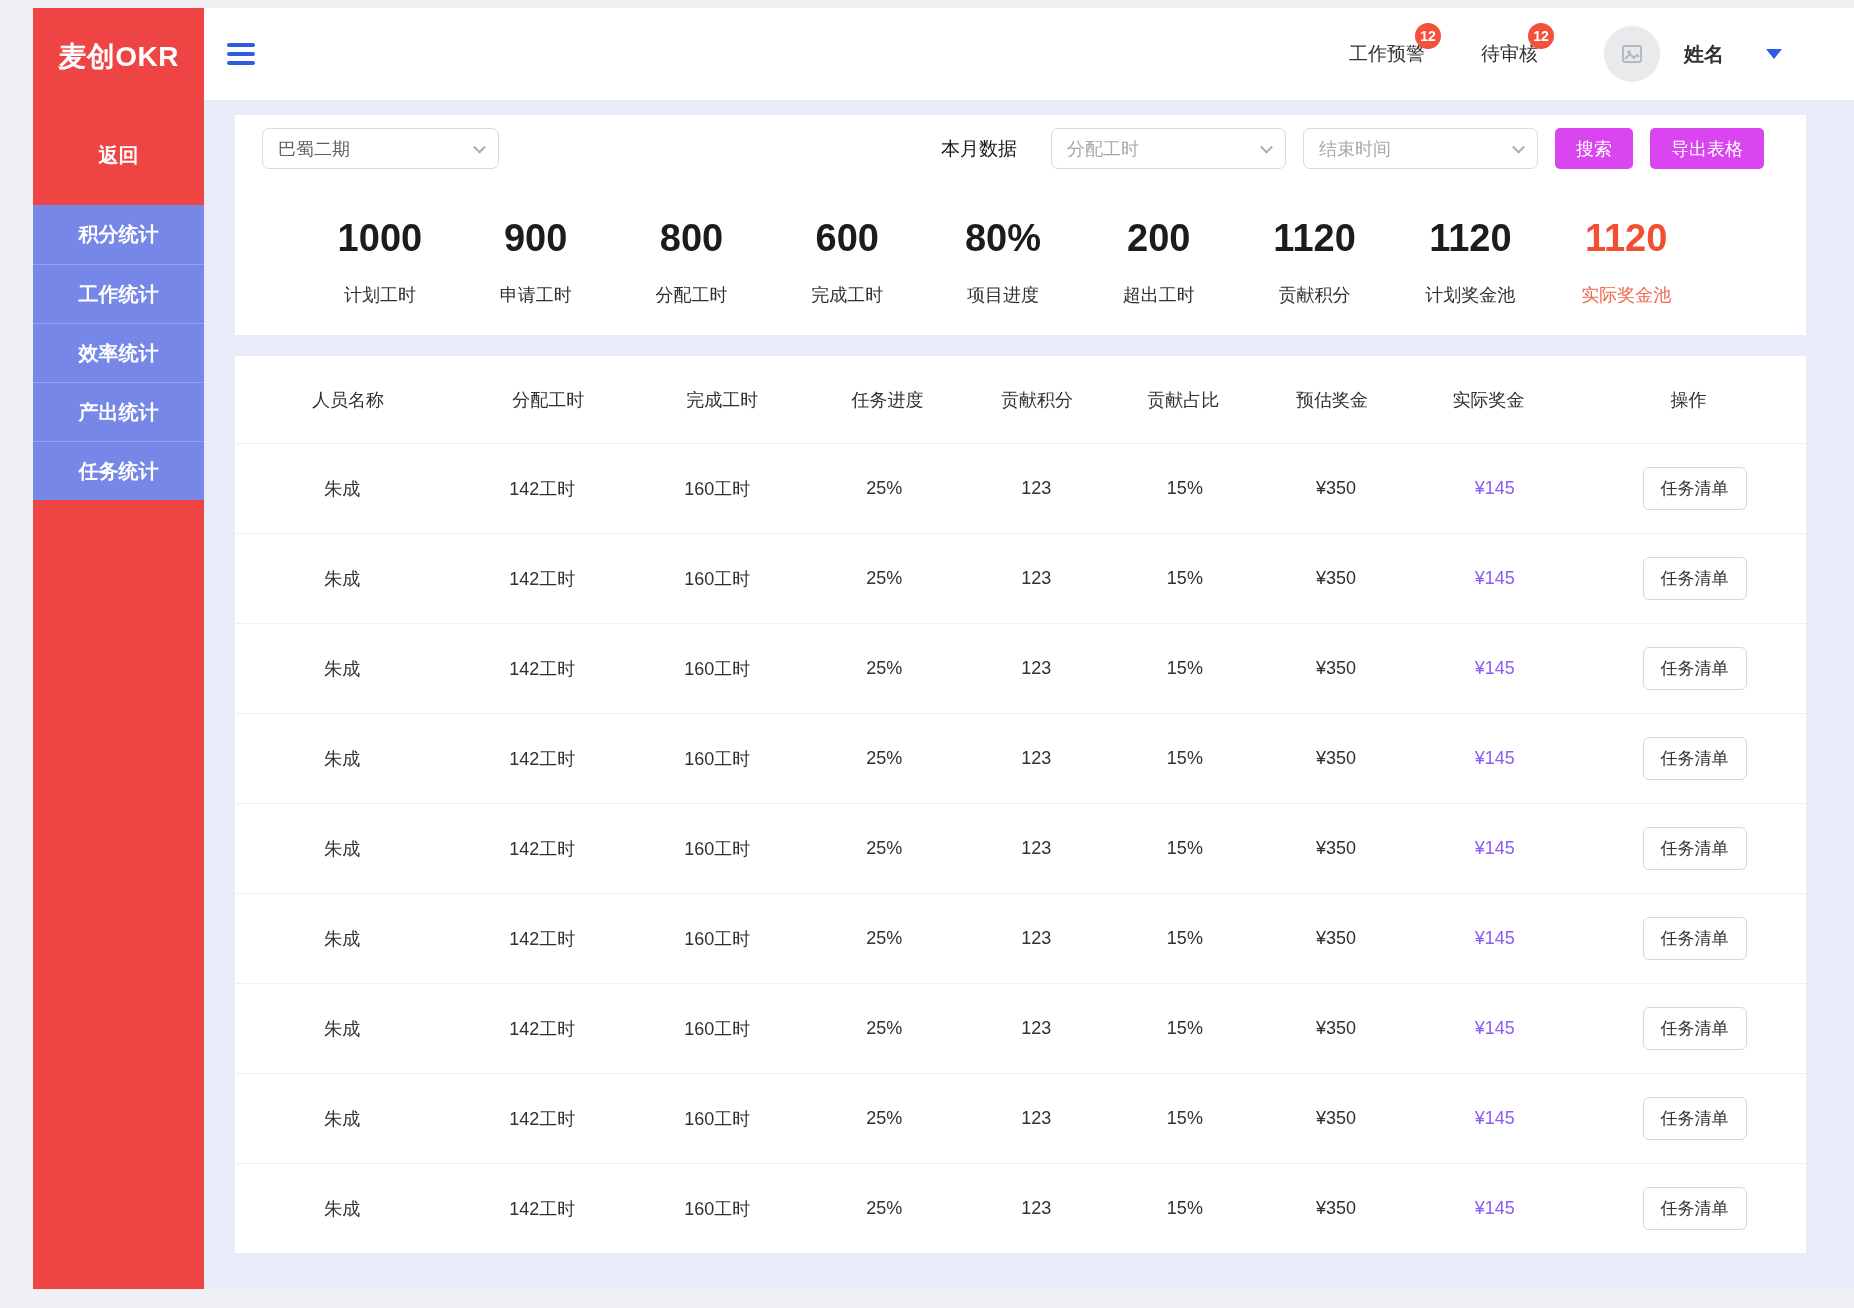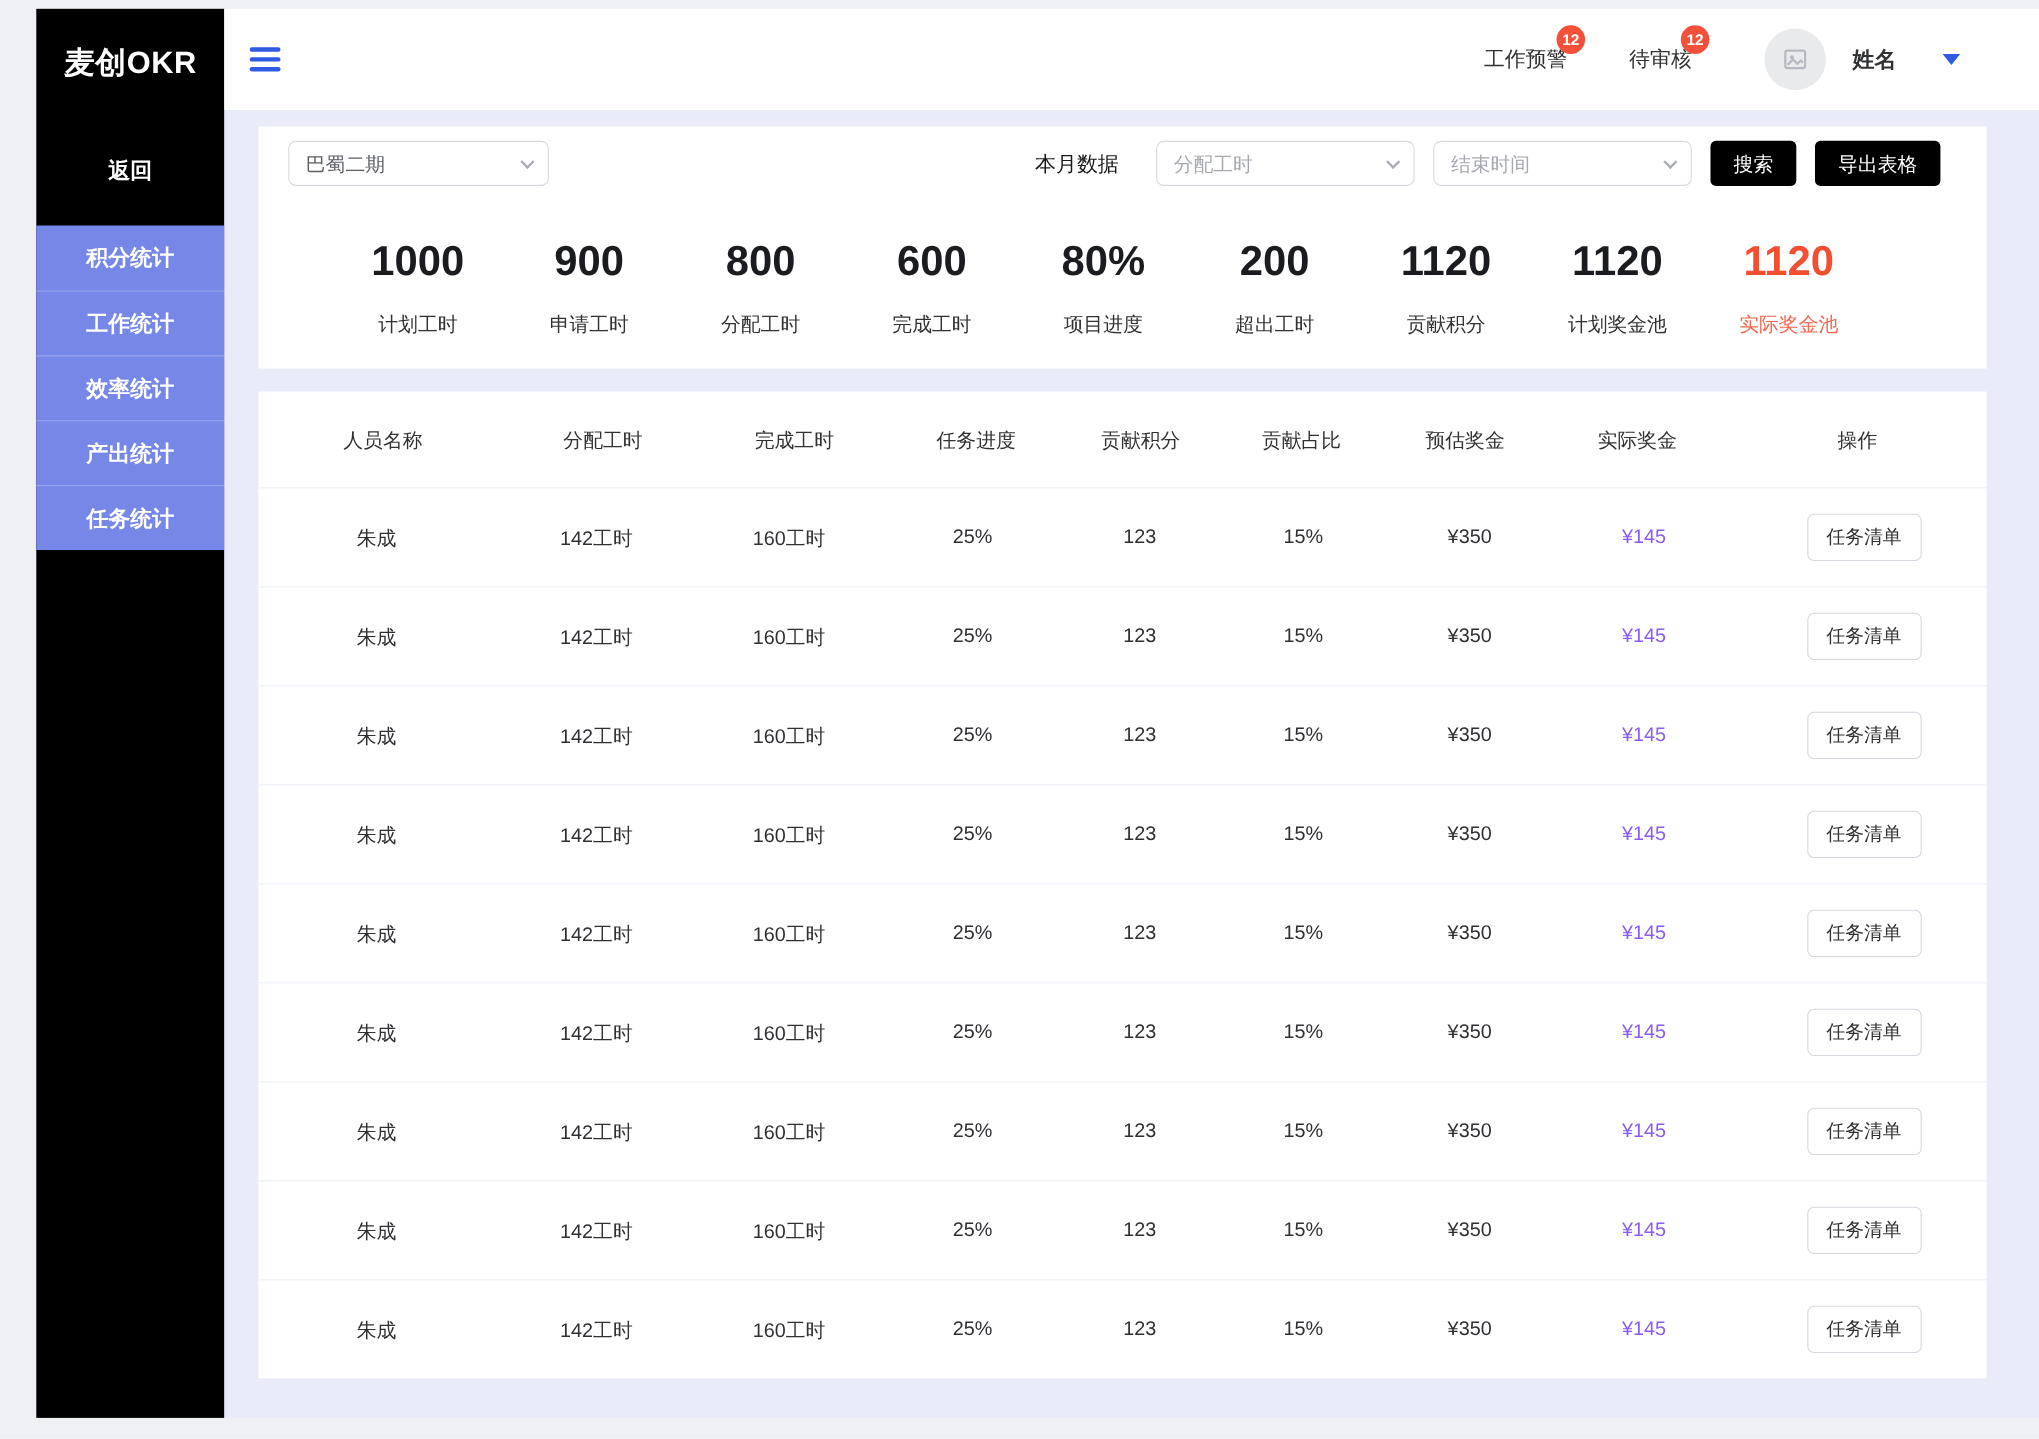--- a/index.html
+++ b/index.html
@@ -2,21 +2,21 @@
 <html><head>
 <meta charset="utf-8">
 <style>
   * { margin:0; padding:0; box-sizing:border-box; }
   html,body { width:1854px; height:1308px; overflow:hidden; }
   body { font-family:"Liberation Sans","DejaVu Sans",sans-serif; background:#eef0f4; color:#303133; }
 
   .app { position:absolute; top:8px; left:33px; right:0; bottom:19px; display:flex; }
 
   
-  .sidebar { width:171px; flex:0 0 171px; background:#000000; display:flex; flex-direction:column; color:#fff; }
+  .sidebar { width:171px; flex:0 0 171px; background:#ef4444; display:flex; flex-direction:column; color:#fff; }
   .logo { height:98px; display:flex; align-items:center; justify-content:center;
           font-size:28px; font-weight:700; letter-spacing:.5px; }
   .back-btn { height:99px; display:flex; align-items:center; justify-content:center;
           font-size:20px; font-weight:600; cursor:pointer; }
   .side-menu { background:#7687e8;text-align:center; }
   .menu-item { height:59px; display:flex; align-items:center; justify-content:center;
           font-size:20px; font-weight:600; cursor:pointer; }
   .menu-item + .menu-item { border-top:1px solid rgba(255,255,255,.25); }
   .side-fill { flex:1; }
 
@@ -48,21 +48,21 @@
   .select { position:relative; height:41px; border:1px solid #d7dade; border-radius:7px;
             background:#fff; display:flex; align-items:center; padding:0 36px 0 15px;
             font-size:18px; cursor:pointer; }
   .select .chev { position:absolute; right:14px; top:50%; width:9px; height:9px;
             border-right:2px solid #a8abb2; border-bottom:2px solid #a8abb2;
             transform:translateY(-70%) rotate(45deg); }
   .select-project { width:237px; color:#5c6066; }
   .select-date { width:235px; color:#a6a9b0; }
   .month-label { margin-left:auto; font-size:19px; color:#17181a; margin-right:34px; }
   .filter-row .select + .select { margin-left:17px; }
-  .btn { height:41px; border:none; border-radius:5px; background:#000000; color:#fff;
+  .btn { height:41px; border:none; border-radius:5px; background:#d946ef; color:#fff;
          font-size:18px; font-family:inherit; cursor:pointer; margin-left:17px; padding:0 21px; }
 
   .stats-row { display:flex; margin-top:50px; padding:0 60px 0 40px; }
   .stat { flex:1; text-align:center; }
   .stat-value { font-size:38px; font-weight:700; color:#1b1c1f; line-height:1; }
   .stat-label { margin-top:26px; font-size:18px; color:#303133; }
   .stat[data-variant="danger"] .stat-value { color:#f24f31; }
   .stat[data-variant="danger"] .stat-label { color:#f2674e; }
 
   

